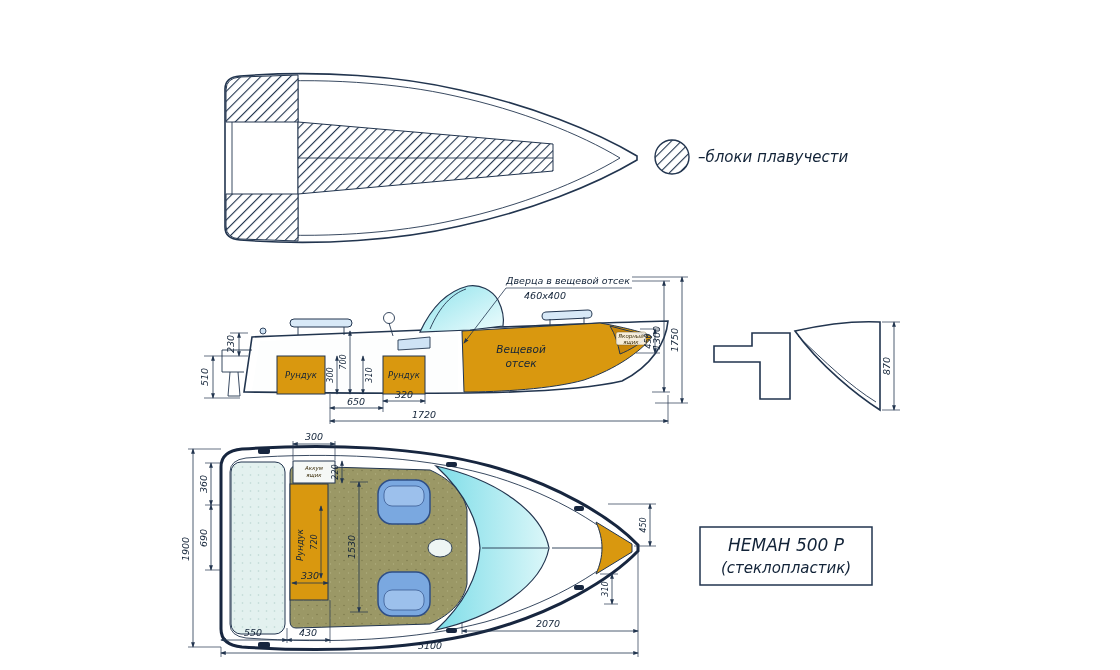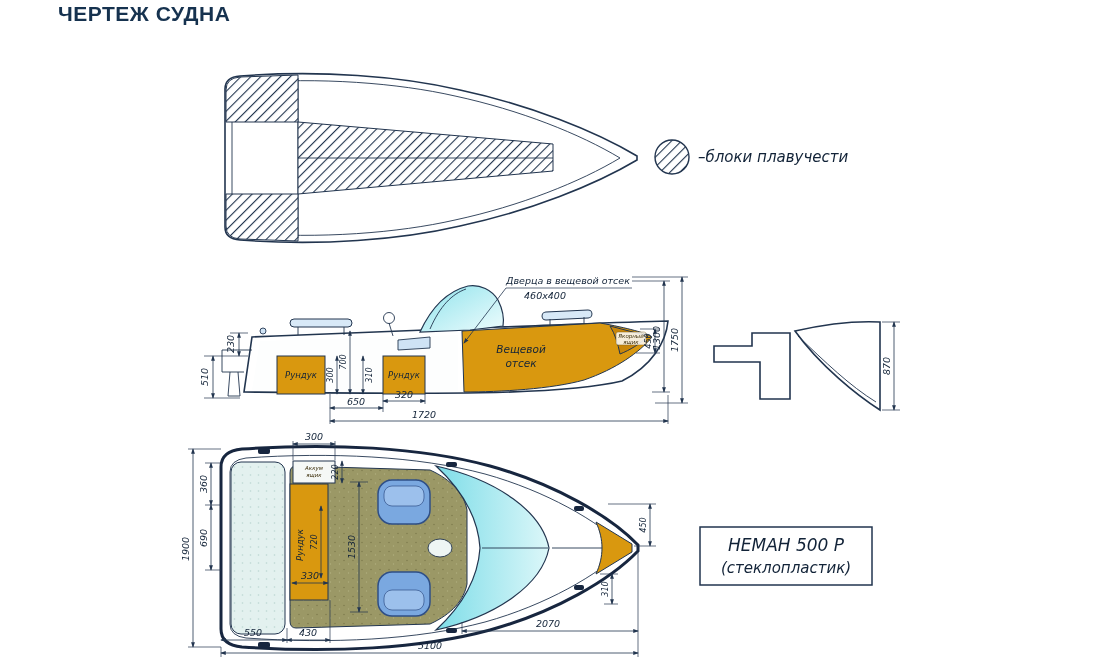--- a/index.html
+++ b/index.html
@@ -19,21 +19,20 @@
   .lbltxt-s{font:italic 8.5px "DejaVu Sans",sans-serif;fill:#122338;text-anchor:middle;}
   .tinytxt{font:italic 5.5px "DejaVu Sans",sans-serif;fill:#3a2c08;text-anchor:middle;}
   .legendtxt{font:italic 15px "DejaVu Sans",sans-serif;fill:#122338;}
   .modeltxt{font:italic 17px "DejaVu Sans",sans-serif;fill:#122338;text-anchor:middle;}
   .modeltxt2{font:italic 15px "DejaVu Sans",sans-serif;fill:#122338;text-anchor:middle;}
 </style>
 </head>
 <body>
 
 <div class="page">
-  <h1 class="page-title">ЧЕРТЕЖ СУДНА</h1>
 
   <svg viewBox="0 0 1120 670" width="1120" height="670" xmlns="http://www.w3.org/2000/svg">
     <defs>
       <pattern id="hatch" width="7" height="7" patternUnits="userSpaceOnUse" patternTransform="rotate(45)">
         <rect width="7" height="7" fill="#ffffff"></rect>
         <line x1="0.5" y1="0" x2="0.5" y2="7" stroke="#22354f" stroke-width="1.2"></line>
       </pattern>
       <pattern id="speckle" width="9" height="9" patternUnits="userSpaceOnUse">
         <rect width="9" height="9" fill="#9b9866"></rect>
         <circle cx="2" cy="2.5" r="0.8" fill="#7f7d4e"></circle>

